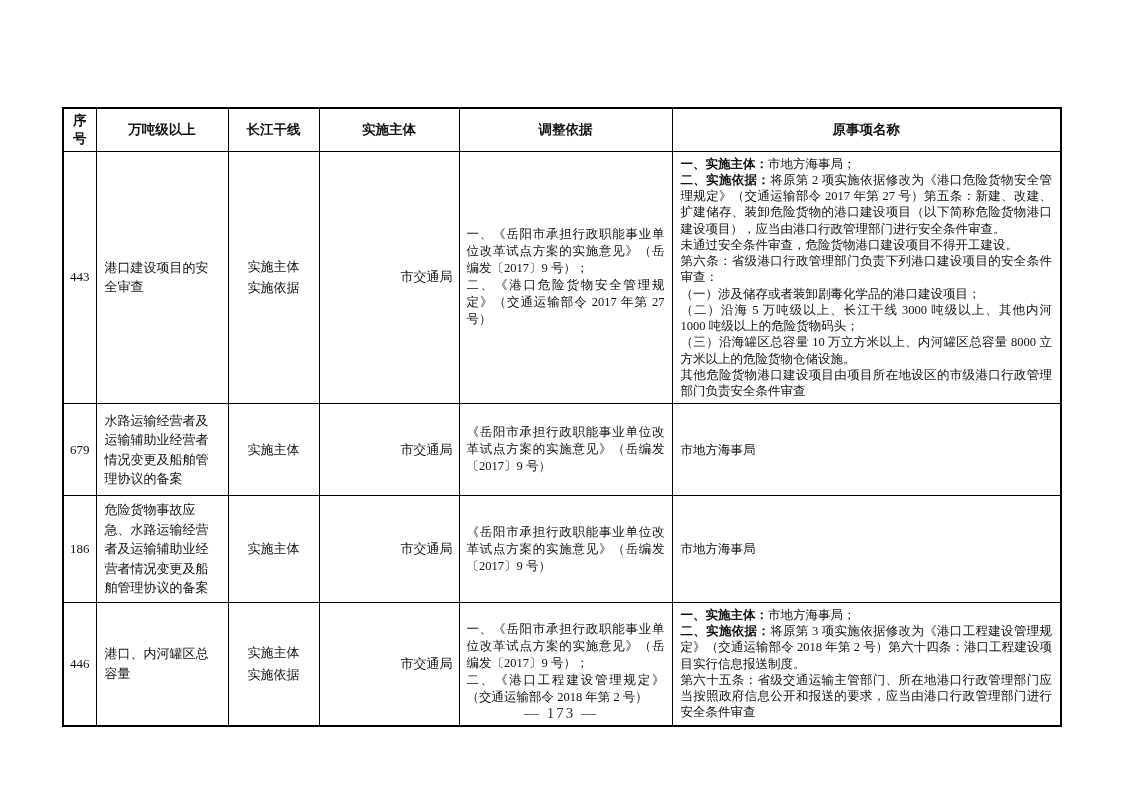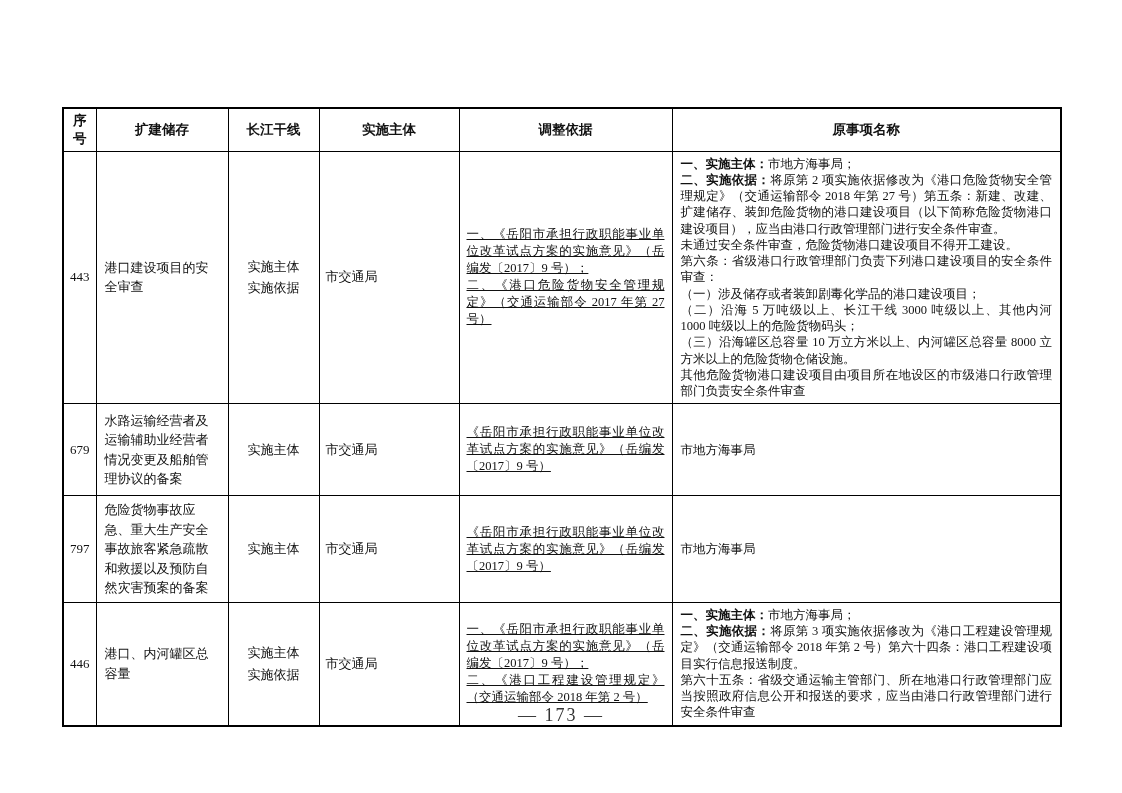--- a/index.html
+++ b/index.html
@@ -51,47 +51,46 @@
   td.c-name {
     text-align: left;
     padding: 4px 8px;
     line-height: 1.5;
     margin-top: 48px;
   }
   td.c-adjust {
     text-align: center;
     line-height: 1.65;
   }
-  td.c-subject { text-align: left; margin-top: 26px; }
+  td.c-subject { text-align: right; margin-top: 26px; }
   td.c-basis {
     text-align: justify;
     font-size: 12.5px;
     line-height: 1.36;
     padding: 4px 7px;
-    text-decoration: underline;
   }
   td.c-after {
     text-align: left;
     font-size: 12.5px;
     line-height: 1.3;
     padding: 4px 8px;
   }
   td.c-after p {
     margin: 0;
     text-align: justify;
   }
   td.c-after p b { font-weight: bold; }
 
   .footer {
     position: absolute;
     left: 62px;
     top: 705px;
     width: 998px;
     text-align: center;
-    font-size: 18px;
+    font-size: 15px;
     color: #333333;
     letter-spacing: 2px;
   }
 </style>
 </head>
 <body>
 
 <div class="sheet">
 
   <table class="doc-table">
@@ -100,61 +99,61 @@
       <col style="width:132px">
       <col style="width:91px">
       <col style="width:140px">
       <col style="width:213px">
       <col style="width:389px">
     </colgroup>
     <thead>
       <tr>
         <th class="pre">序
 号</th>
-        <th>扩建储存</th>
+        <th>万吨级以上</th>
         <th>长江干线</th>
         <th>实施主体</th>
         <th>调整依据</th>
         <th>原事项名称</th>
       </tr>
     </thead>
     <tbody>
 
       <tr class="row-0">
         <td class="c-no">443</td>
         <td class="c-name">港口建设项目的安全审查</td>
         <td class="c-adjust pre">实施主体
 实施依据</td>
         <td class="c-subject">市交通局</td>
         <td class="c-basis pre">一、《岳阳市承担行政职能事业单位改革试点方案的实施意见》（岳编发〔2017〕9 号）；
 二、《港口危险货物安全管理规定》（交通运输部令 2017 年第 27 号）</td>
         <td class="c-after">
           <p><b>一、实施主体：</b><span>市地方海事局；</span></p>
-          <p><b>二、实施依据：</b><span>将原第 2 项实施依据修改为《港口危险货物安全管理规定》（交通运输部令 2018 年第 27 号）第五条：新建、改建、扩建储存、装卸危险货物的港口建设项目（以下简称危险货物港口建设项目），应当由港口行政管理部门进行安全条件审查。</span></p>
+          <p><b>二、实施依据：</b><span>将原第 2 项实施依据修改为《港口危险货物安全管理规定》（交通运输部令 2017 年第 27 号）第五条：新建、改建、扩建储存、装卸危险货物的港口建设项目（以下简称危险货物港口建设项目），应当由港口行政管理部门进行安全条件审查。</span></p>
           <p><b></b><span>未通过安全条件审查，危险货物港口建设项目不得开工建设。</span></p>
           <p><b></b><span>第六条：省级港口行政管理部门负责下列港口建设项目的安全条件审查：</span></p>
           <p><b></b><span>（一）涉及储存或者装卸剧毒化学品的港口建设项目；</span></p>
           <p><b></b><span>（二）沿海 5 万吨级以上、长江干线 3000 吨级以上、其他内河 1000 吨级以上的危险货物码头；</span></p>
           <p><b></b><span>（三）沿海罐区总容量 10 万立方米以上、内河罐区总容量 8000 立方米以上的危险货物仓储设施。</span></p>
           <p><b></b><span>其他危险货物港口建设项目由项目所在地设区的市级港口行政管理部门负责安全条件审查</span></p>
         </td>
       </tr>
 
       <tr class="row-1">
         <td class="c-no">679</td>
         <td class="c-name">水路运输经营者及运输辅助业经营者情况变更及船舶管理协议的备案</td>
         <td class="c-adjust pre">实施主体</td>
         <td class="c-subject">市交通局</td>
         <td class="c-basis pre">《岳阳市承担行政职能事业单位改革试点方案的实施意见》（岳编发〔2017〕9 号）</td>
         <td class="c-after">市地方海事局</td>
       </tr>
 
       <tr class="row-2">
-        <td class="c-no">797</td>
-        <td class="c-name">危险货物事故应急、重大生产安全事故旅客紧急疏散和救援以及预防自然灾害预案的备案</td>
+        <td class="c-no">186</td>
+        <td class="c-name">危险货物事故应急、水路运输经营者及运输辅助业经营者情况变更及船舶管理协议的备案</td>
         <td class="c-adjust pre">实施主体</td>
         <td class="c-subject">市交通局</td>
         <td class="c-basis pre">《岳阳市承担行政职能事业单位改革试点方案的实施意见》（岳编发〔2017〕9 号）</td>
         <td class="c-after">市地方海事局</td>
       </tr>
 
       <tr class="row-3">
         <td class="c-no">446</td>
         <td class="c-name">港口、内河罐区总容量</td>
         <td class="c-adjust pre">实施主体

